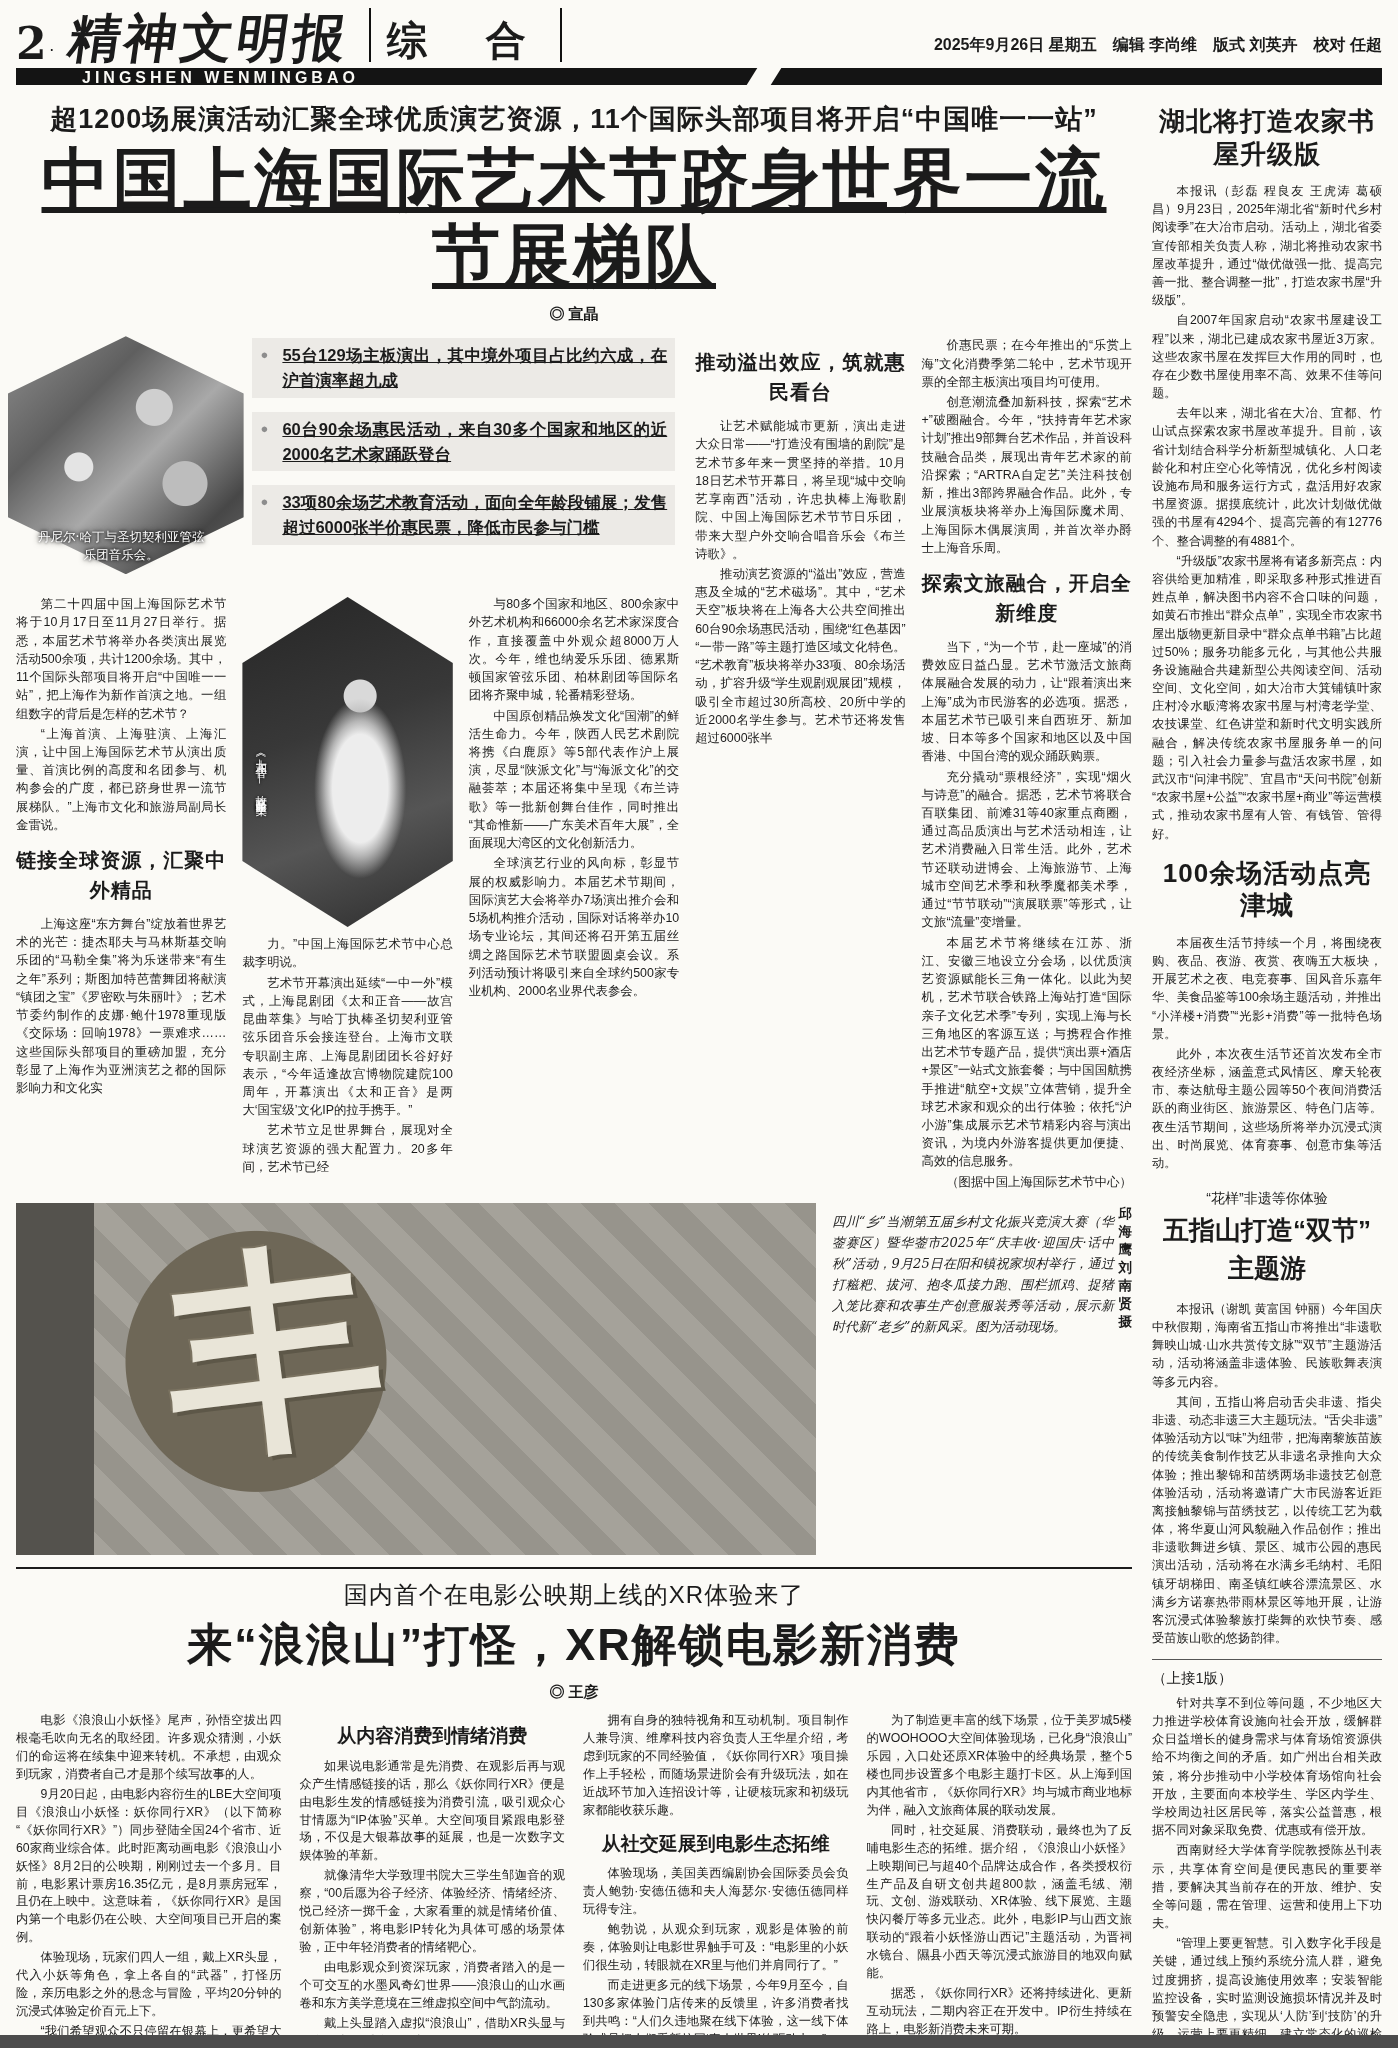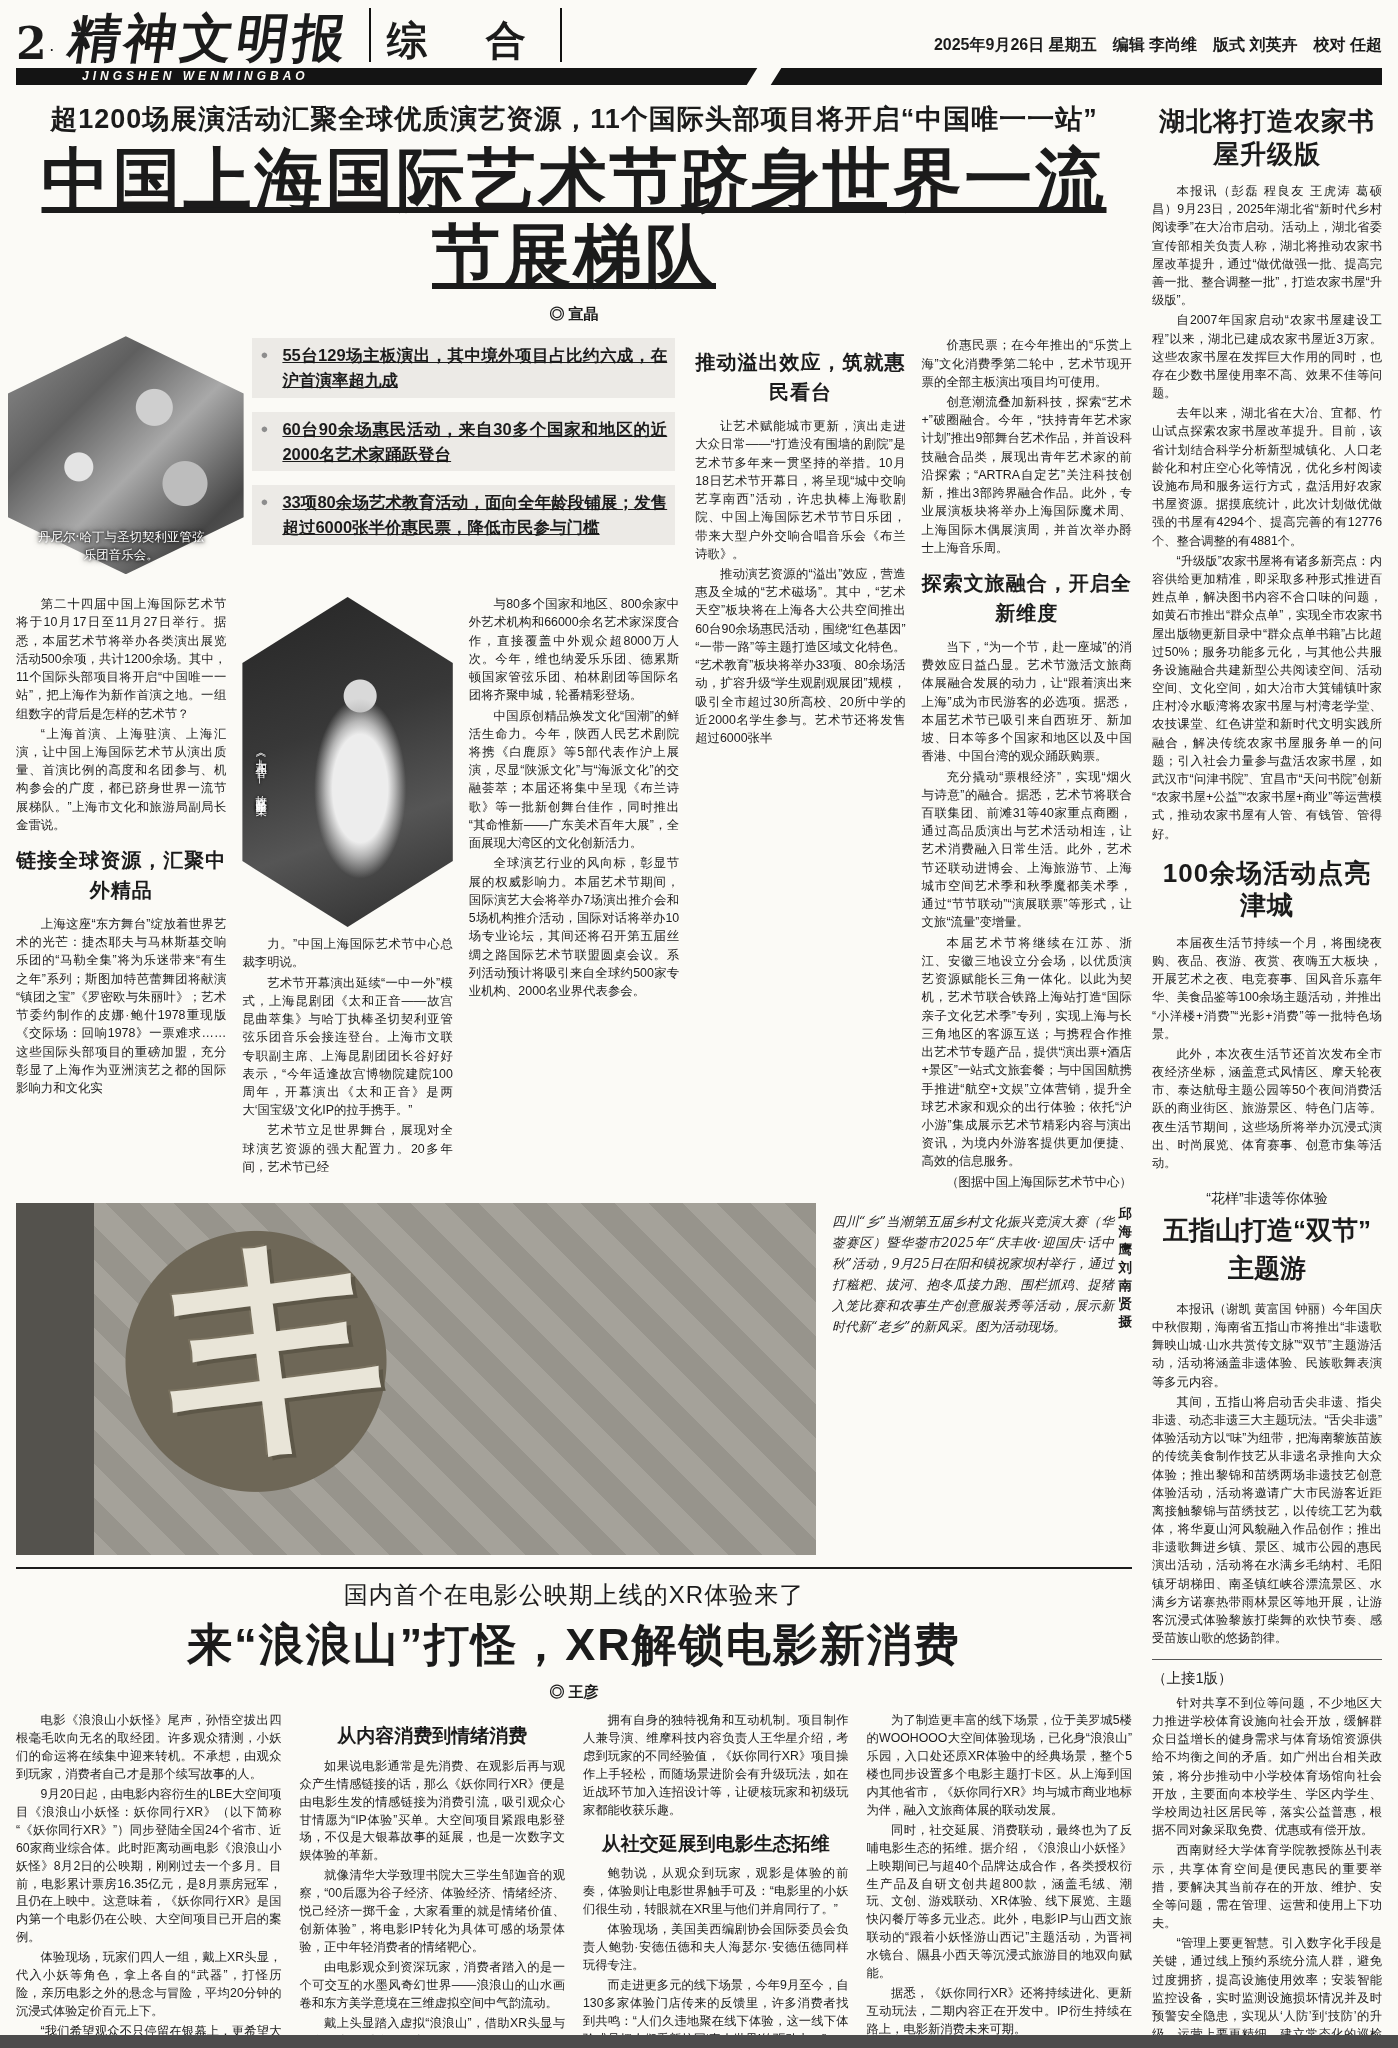--- a/index.html
+++ b/index.html
@@ -14,22 +14,22 @@
   .hdr-row { display:flex; align-items:flex-end; }
   .page-num { font-family:"DejaVu Serif", serif; font-size:44px; font-weight:bold; line-height:.9; }
   .page-num-dot { font-size:18px; margin:0 4px 4px 2px; }
   .masthead { font-family:"DejaVu Serif", serif; font-size:52px; font-weight:bold;
     letter-spacing:4px; transform:skewX(-8deg); line-height:1; margin:0 10px; }
   .hdr-div { width:2px; height:54px; background:#111; margin:0 16px 2px 10px; }
   .section-name { font-size:40px; font-weight:900; letter-spacing:24px; line-height:1; padding-bottom:4px; }
   .hdr-spacer { flex:1; }
   .dateline { font-size:16px; font-weight:700; padding-bottom:8px; white-space:nowrap; }
   .hdr-bar { position:relative; height:17px; background:#141414; margin-top:4px; }
-  .hdr-pinyin { position:absolute; left:66px; top:1px; color:#fbfaf6; font-size:12px;
-    font-weight:bold; font-style:italic; letter-spacing:4px; }
+  .hdr-pinyin { position:absolute; left:66px; top:1px; color:#fbfaf6; font-size:16px;
+    font-weight:bold; letter-spacing:4px; }
   .hdr-notch { position:absolute; left:736px; top:0; width:24px; height:100%;
     background:#fbfaf6; transform:skewX(-32deg); }
   
   .main { display:flex; gap:20px; padding:6px 16px 0 16px; }
   .left-region { width:1116px; flex:0 0 auto; }
   .sidebar { flex:1; min-width:0; }
   p.para { text-indent:2em; text-align:justify; margin-bottom:2px; }
   
   .kicker { text-align:center; font-size:27px; font-weight:600; letter-spacing:1px; margin:10px 0 4px; }
   .headline { text-align:center; font-size:68px; font-weight:900; letter-spacing:3px; line-height:1.12;text-decoration:underline; }
@@ -241,22 +241,22 @@
                 <p class="para">由电影观众到资深玩家，消费者踏入的是一个可交互的水墨风奇幻世界——浪浪山的山水画卷和东方美学意境在三维虚拟空间中气韵流动。</p>
                 <p class="para">戴上头显踏入虚拟“浪浪山”，借助XR头显与大空间定位系统，玩家化身不同的小妖，一边与熟悉的故事主角并肩作战，一边</p>
               </div>
           </div>
           <div>
             <div>
                 <p class="para">拥有自身的独特视角和互动机制。项目制作人兼导演、维摩科技内容负责人王华星介绍，考虑到玩家的不同经验值，《妖你同行XR》项目操作上手轻松，而随场景进阶会有升级玩法，如在近战环节加入连招设计等，让硬核玩家和初级玩家都能收获乐趣。</p>
               </div>
             <div class="xr-sub">从社交延展到电影生态拓维</div>
             <div>
+                <p class="para">体验现场，美国美西编剧协会国际委员会负责人鲍勃·安德伍德和夫人海瑟尔·安德伍德同样玩得专注。</p>
                 <p class="para">鲍勃说，从观众到玩家，观影是体验的前奏，体验则让电影世界触手可及：“电影里的小妖们很生动，转眼就在XR里与他们并肩同行了。”</p>
-                <p class="para">体验现场，美国美西编剧协会国际委员会负责人鲍勃·安德伍德和夫人海瑟尔·安德伍德同样玩得专注。</p>
                 <p class="para">而走进更多元的线下场景，今年9月至今，自130多家体验门店传来的反馈里，许多消费者找到共鸣：“人们久违地聚在线下体验，这一线下体验或是把人们重新拉回‘真人世界’的驱动力。”</p>
               </div>
           </div>
           <div>
             <div>
                 <p class="para">为了制造更丰富的线下场景，位于美罗城5楼的WOOHOOO大空间体验现场，已化身“浪浪山”乐园，入口处还原XR体验中的经典场景，整个5楼也同步设置多个电影主题打卡区。从上海到国内其他省市，《妖你同行XR》均与城市商业地标为伴，融入文旅商体展的联动发展。</p>
                 <p class="para">同时，社交延展、消费联动，最终也为了反哺电影生态的拓维。据介绍，《浪浪山小妖怪》上映期间已与超40个品牌达成合作，各类授权衍生产品及自研文创共超800款，涵盖毛绒、潮玩、文创、游戏联动、XR体验、线下展览、主题快闪餐厅等多元业态。此外，电影IP与山西文旅联动的“跟着小妖怪游山西记”主题活动，为晋祠水镜台、隰县小西天等沉浸式旅游目的地双向赋能。</p>
                 <p class="para">据悉，《妖你同行XR》还将持续进化、更新互动玩法，二期内容正在开发中。IP衍生持续在路上，电影新消费未来可期。</p>
               </div>
           </div>

